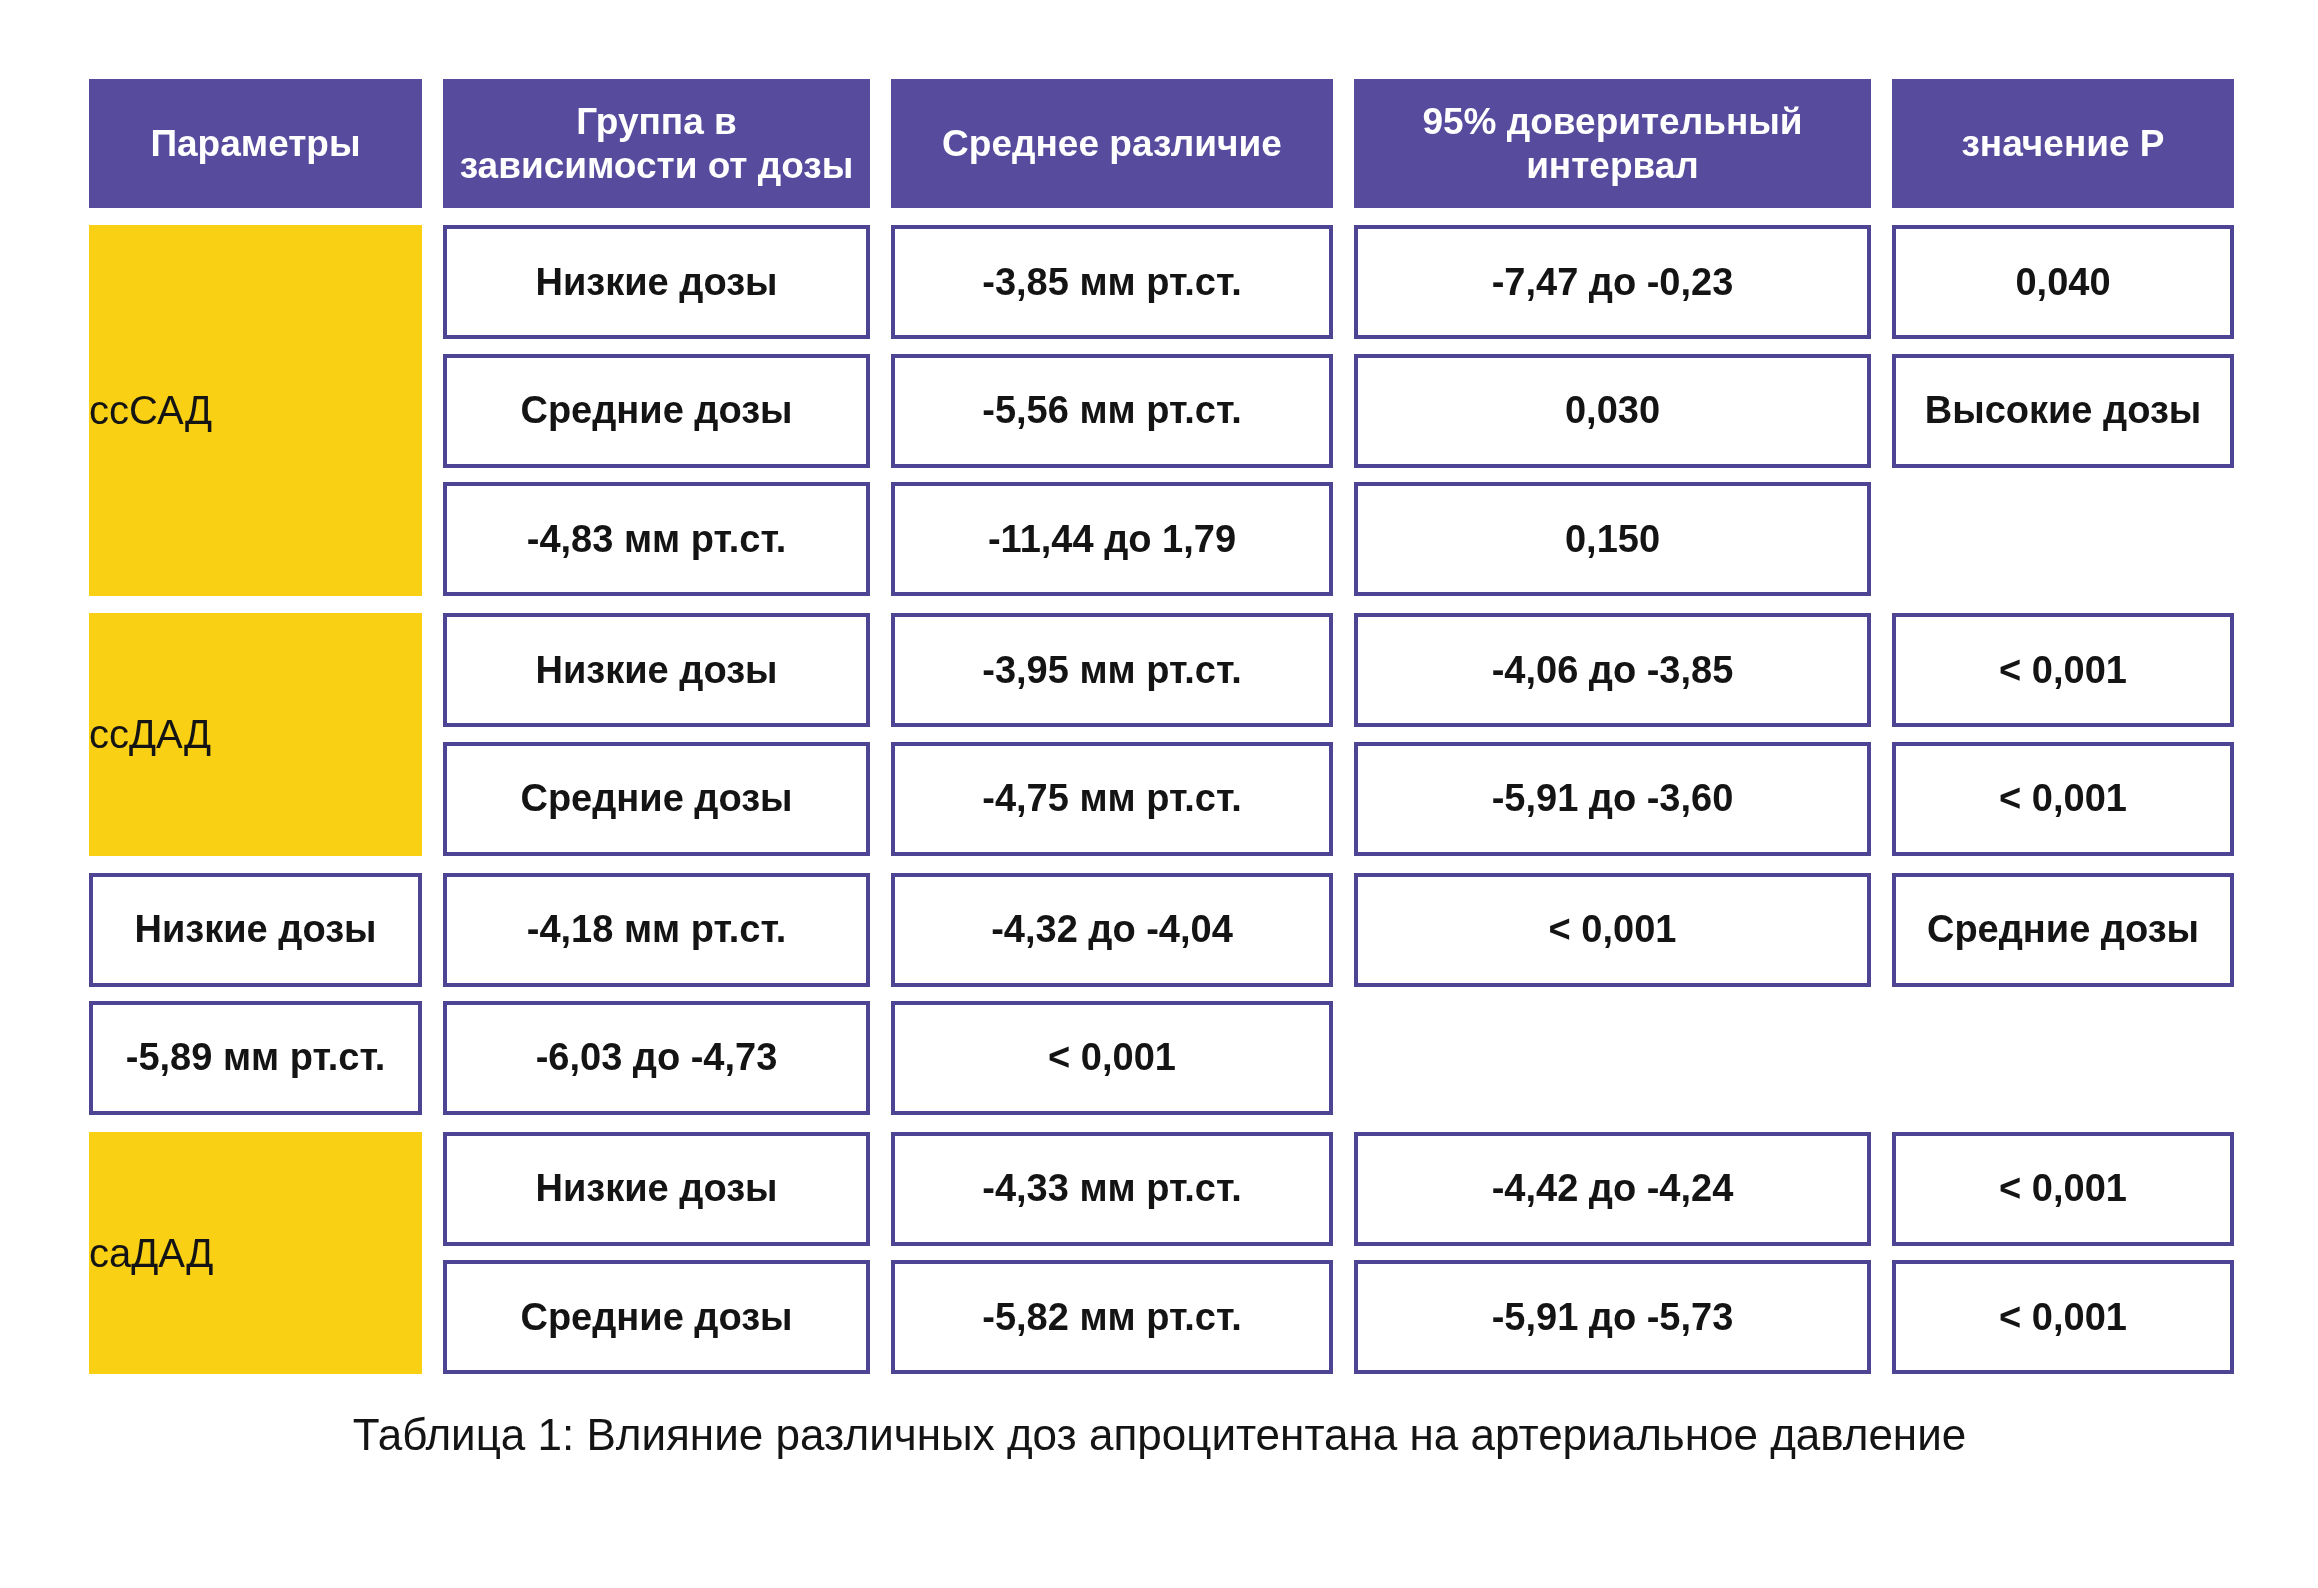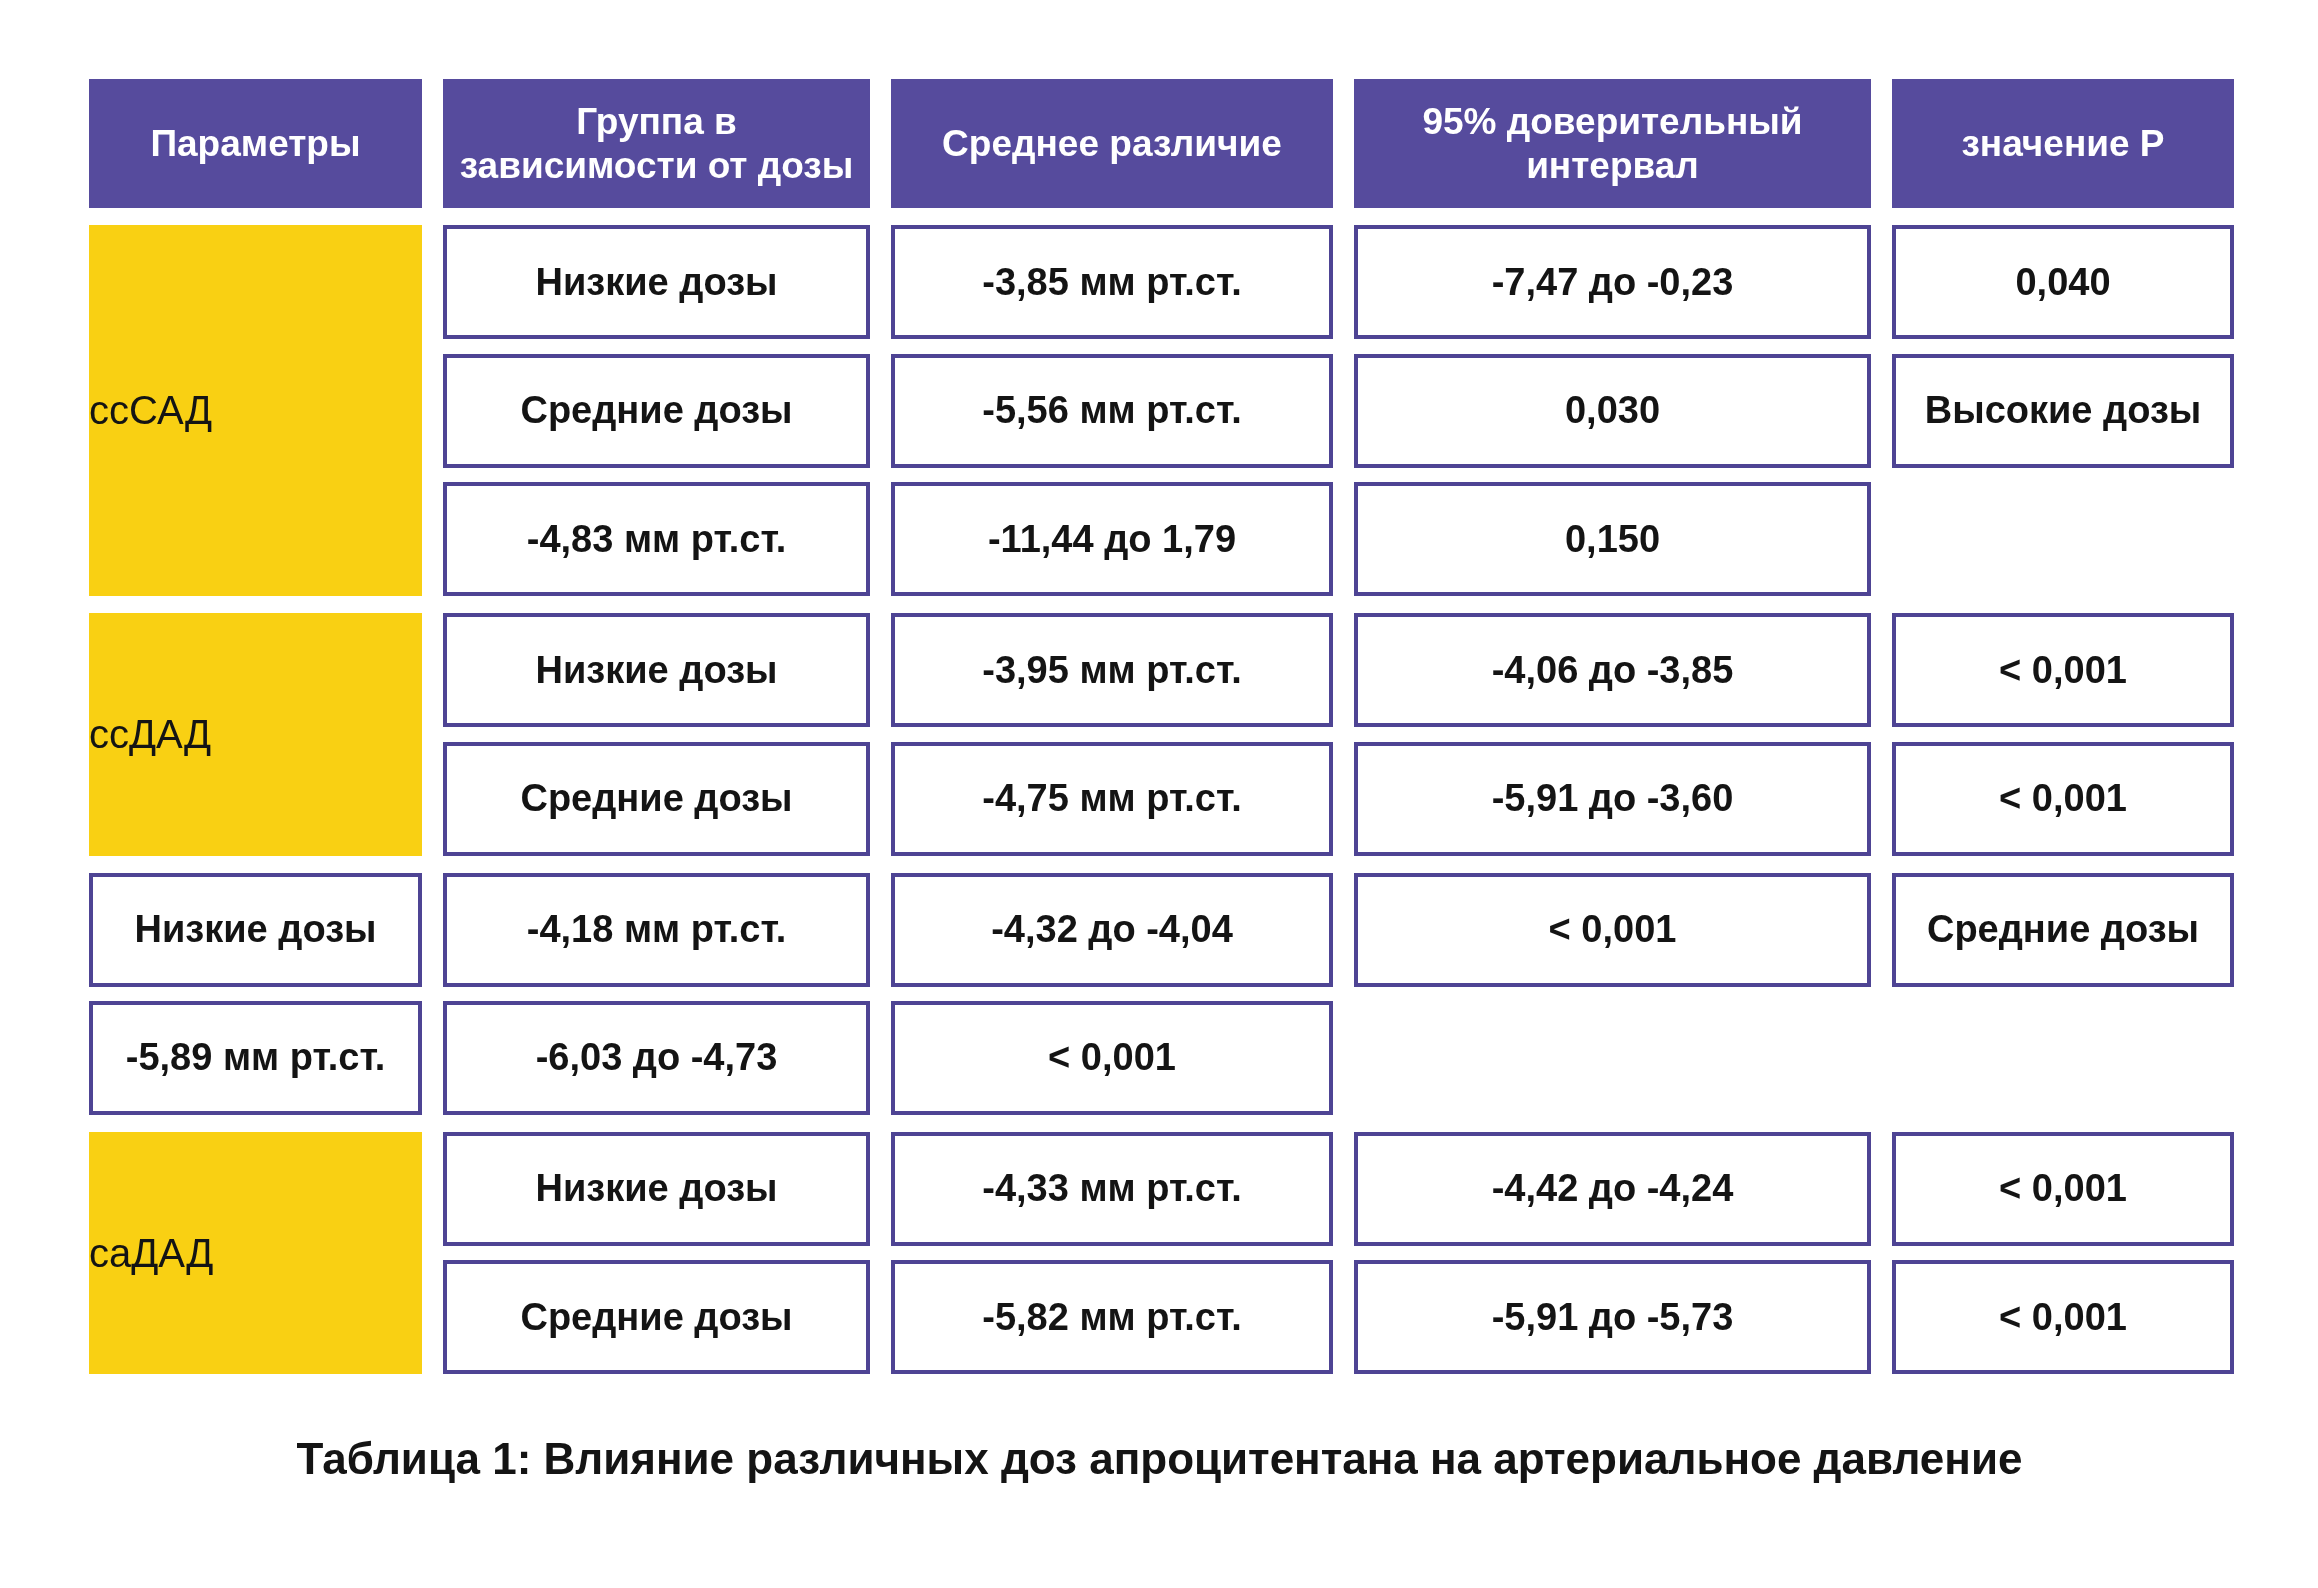--- a/index.html
+++ b/index.html
@@ -54,24 +54,24 @@
   .cell{
     background:#ffffff;
     border:4.2px solid var(--border);
     display:flex;align-items:center;justify-content:center;
     text-align:center;
     font-size:38px;
     padding:0 7.2px;
     font-weight:bold;
   }
   .caption{
-    margin-top:60px;
+    margin-top:36px;
     width:100%;
     text-align:center;
-    font-weight:bold;
+    font-weight:normal;
     font-size:44px;
   }
 </style>
 </head>
 <body>
 
 <div>
 
   <div class="thead grid-cols">
     <div class="th">Параметры</div>

